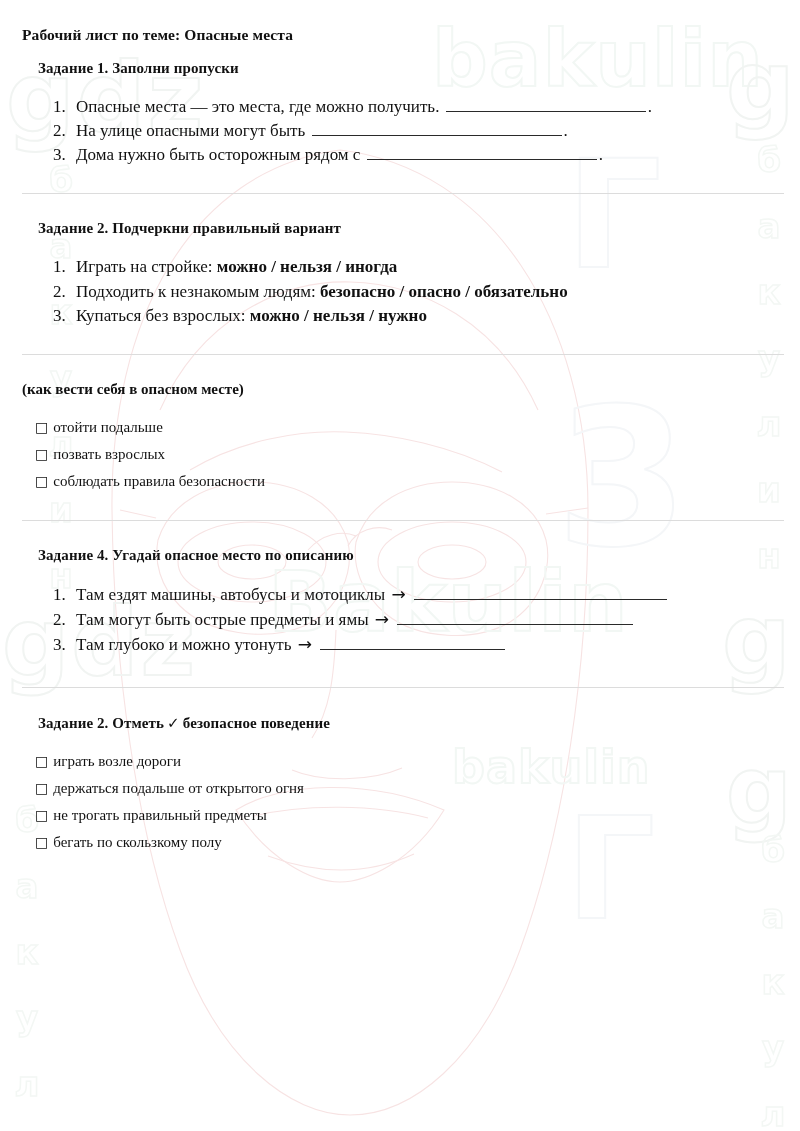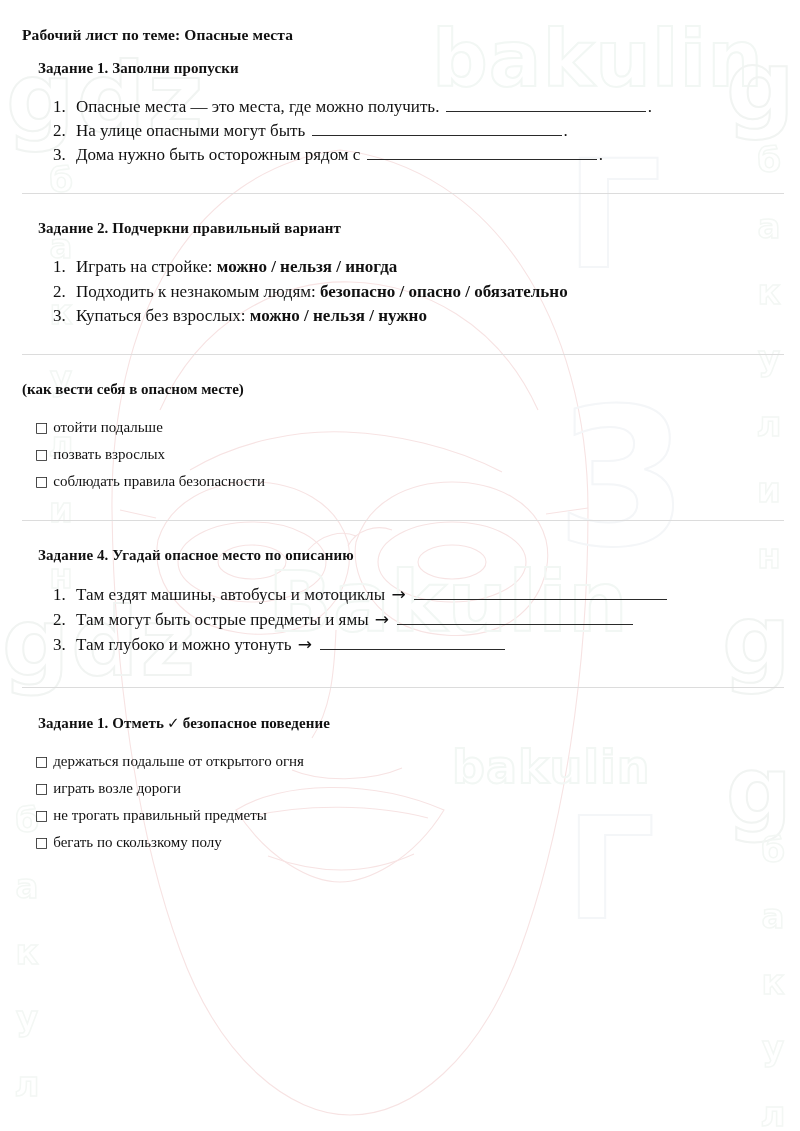--- a/index.html
+++ b/index.html
@@ -267,30 +267,30 @@
         <span class="arrow">→</span>
         <span class="blank" style="width:185px;"></span>
       </li>
     </ol>
   </div>
 
   <hr class="rule" style="margin-top:30px;">
 
   <div class="section">
     <h2 class="task-heading">
-      <span>Задание 1. Отметь</span><span class="check-glyph">✓</span><span>безопасное поведение</span>
+      <span>Задание 2. Отметь</span><span class="check-glyph">✓</span><span>безопасное поведение</span>
     </h2>
     <ul class="checklist">
       <li>
+        <span class="box">□</span><span>играть возле дороги</span>
+      </li>
+      <li>
         <span class="box">□</span><span>держаться подальше от открытого огня</span>
       </li>
       <li>
-        <span class="box">□</span><span>играть возле дороги</span>
-      </li>
-      <li>
         <span class="box">□</span><span>не трогать правильный предметы</span>
       </li>
       <li>
         <span class="box">□</span><span>бегать по скользкому полу</span>
       </li>
     </ul>
   </div>
 
 </div>
 

